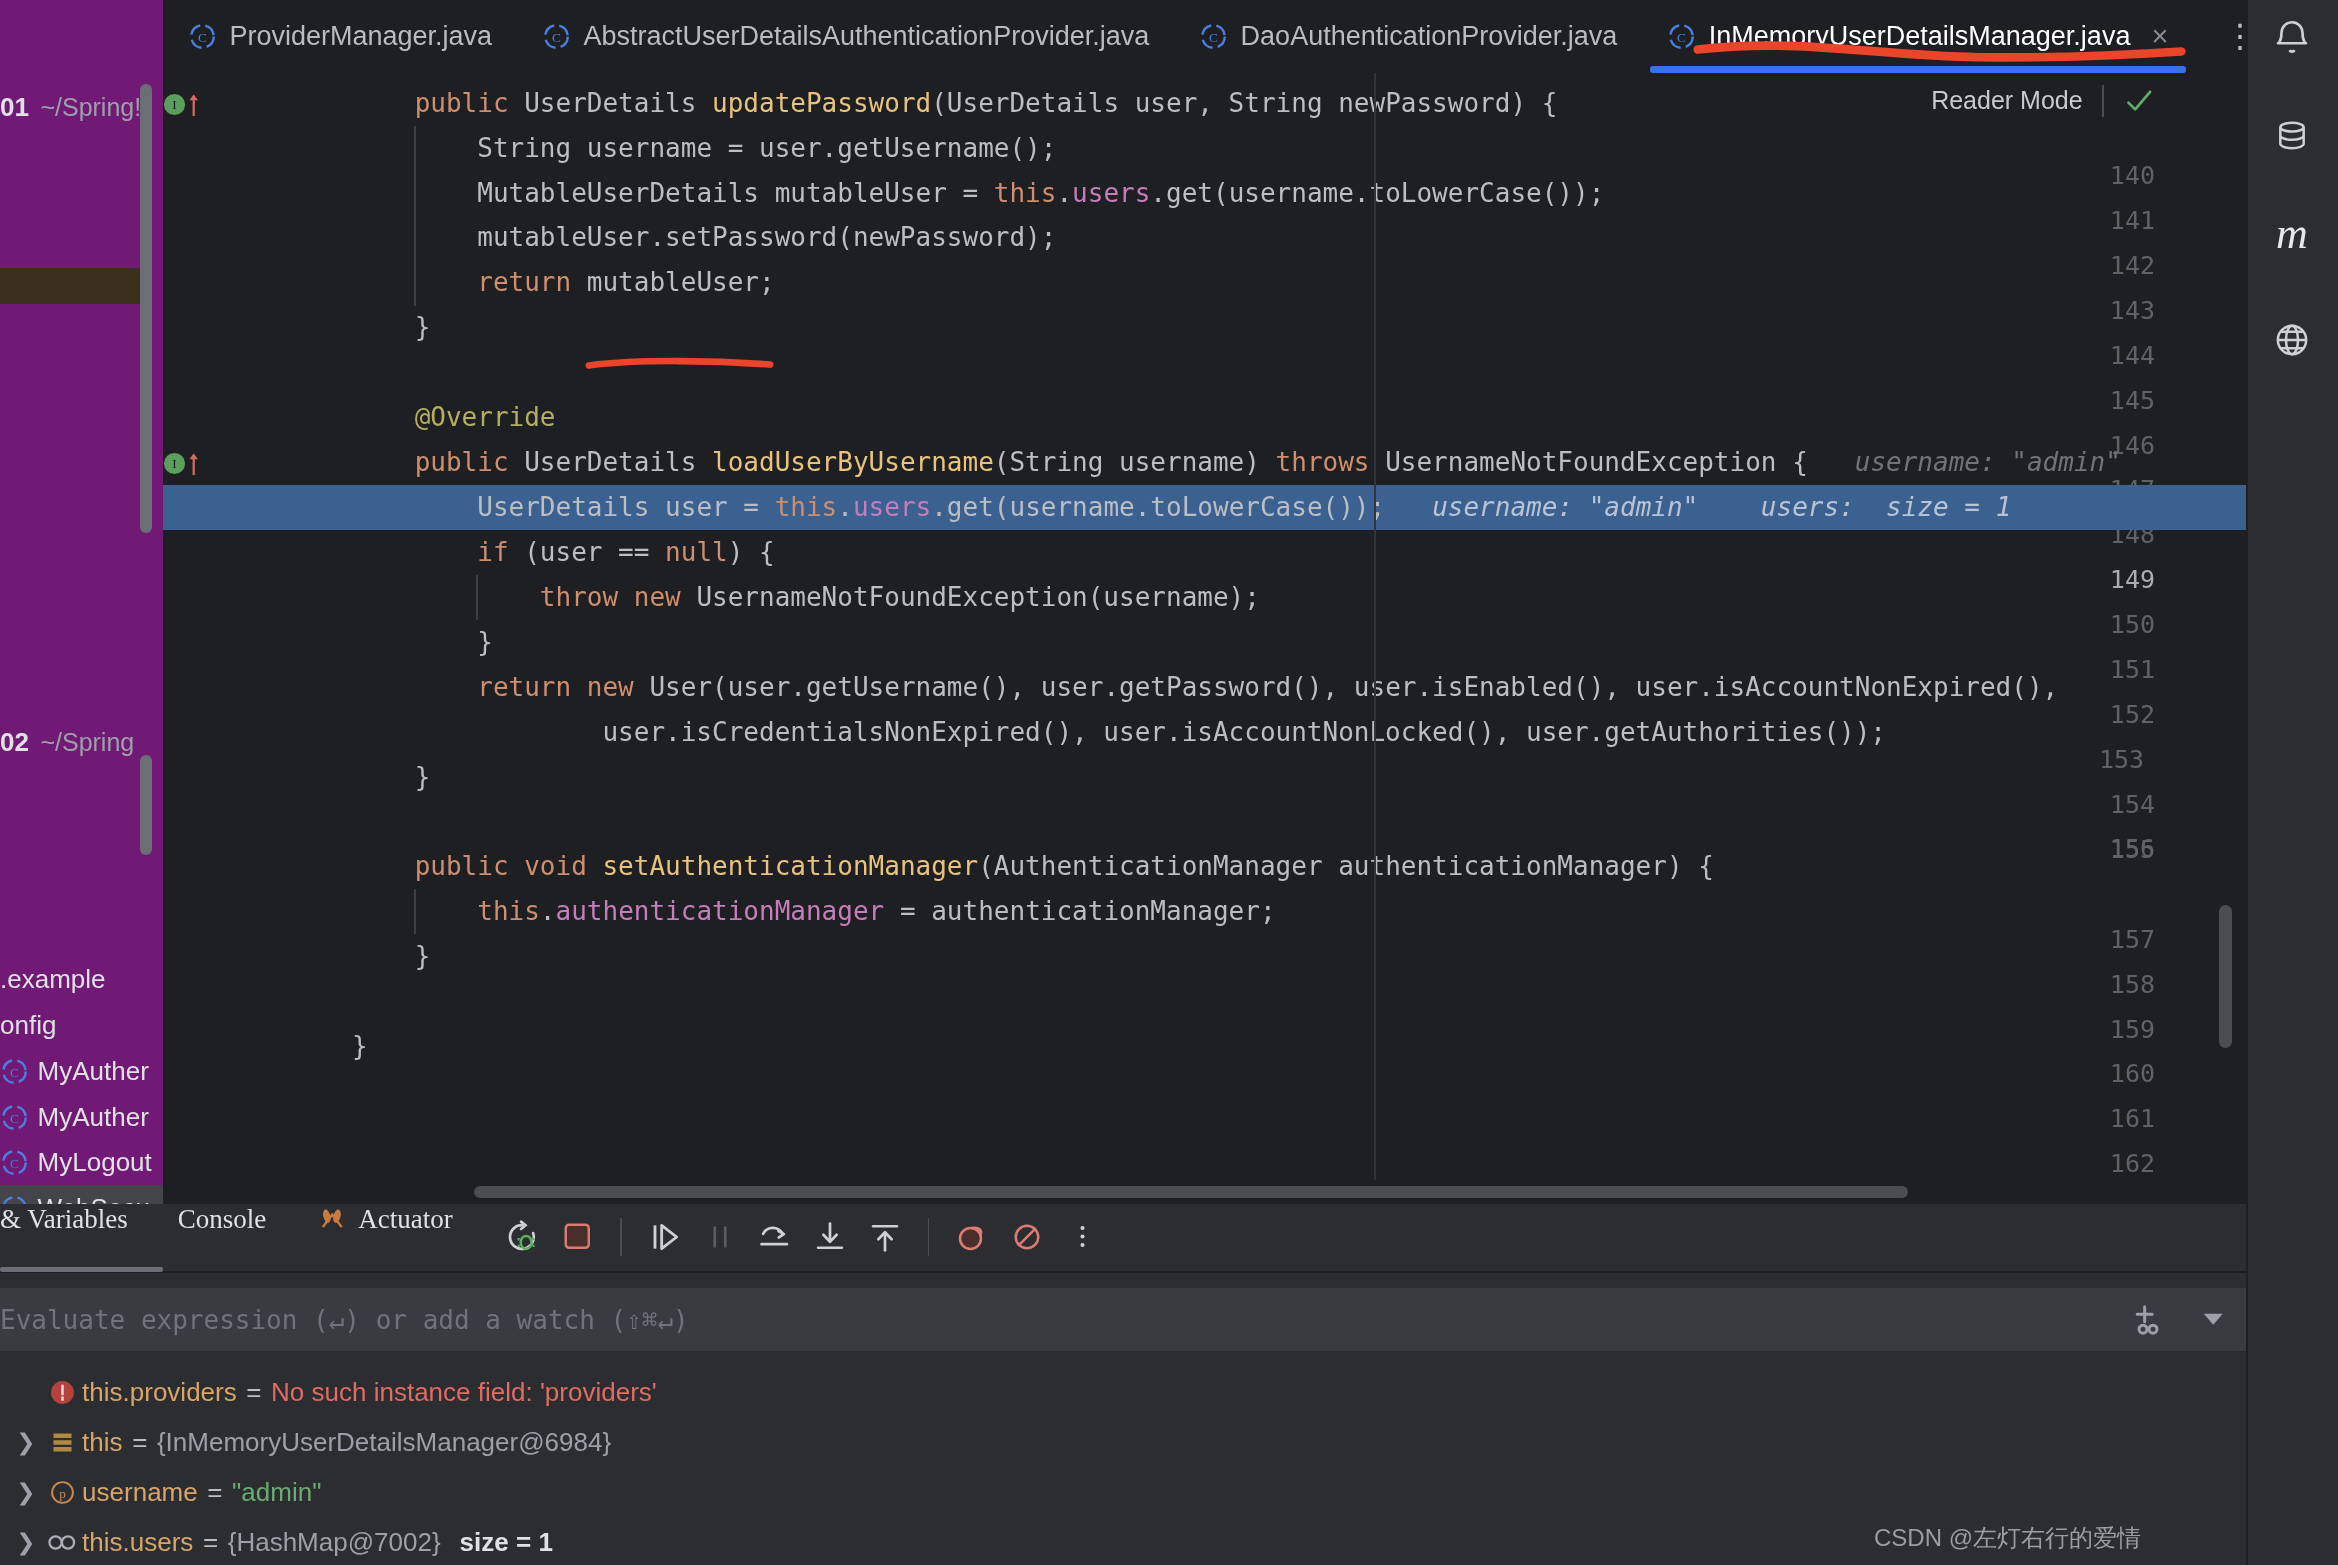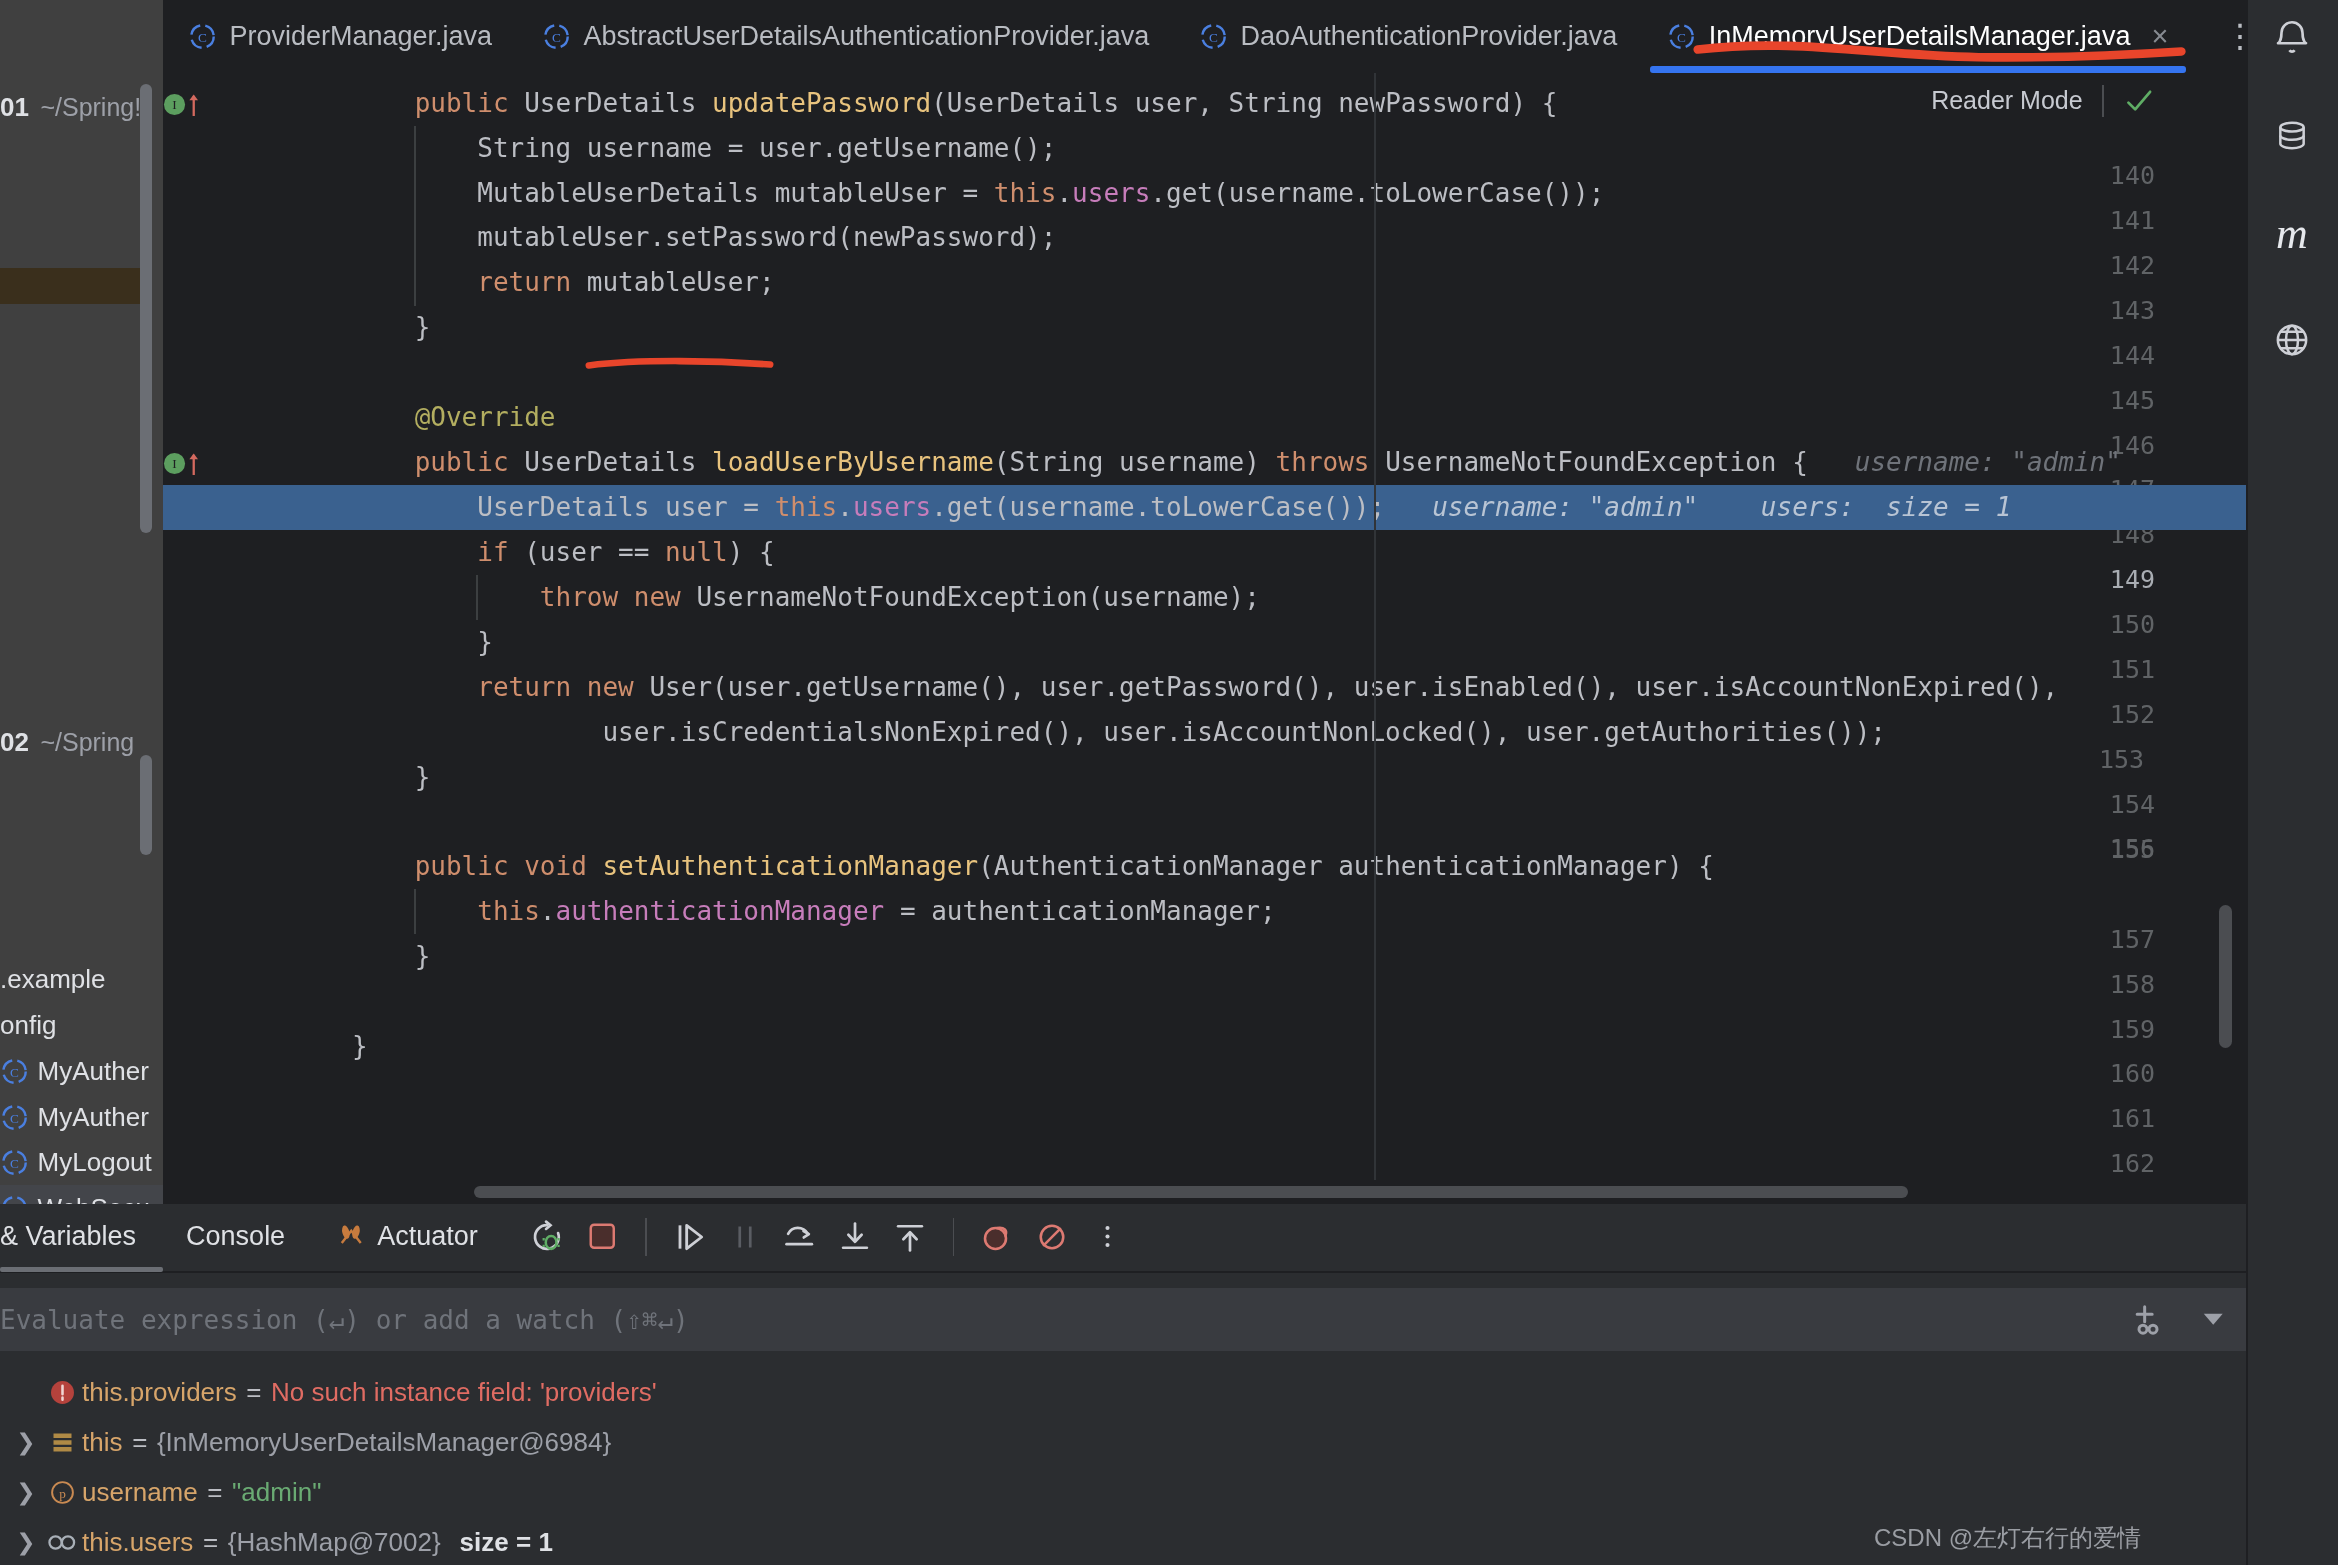--- a/index.html
+++ b/index.html
@@ -7,21 +7,21 @@
     width: 2338px; height: 1566px;
     background: #2b2d30;
     font-family: "Liberation Sans", sans-serif;
     overflow: hidden;
   }
   #app { position: relative; width: 2338px; height: 1566px; }
 
   
   .sidebar {
     position: absolute; left: 0; top: 0; width: 163px; height: 1204px;
-    background: #404040; overflow: hidden;
+    background: #701a75; overflow: hidden;
   }
   .side-row {
     position: absolute; left: 0; height: 46px; width: 163px;
     display: flex; align-items: center; white-space: nowrap;
     font-size: 26px; color: #dfe1e5; padding-left: 0;
   }
   .side-row.highlight { background: #43454a; }
   .side-row.brownbar { background: #3a2f1c; }
   .bold-num { font-weight: 700; color: #dfe1e5; margin-right: 11.5px; }
   .path-txt { color: #9da0a8; font-size: 25px; }
@@ -137,21 +137,21 @@
   .debugpanel {
     position: absolute; left: 0; top: 1204px; width: 2246px; height: 361px;
     background: #2b2d30;
   }
   .dbg-tabs {
     position: absolute; left: 0; top: 0; height: 65px; width: 100%;
     display: flex; align-items: center;
   }
   .dbg-tab {
     font-size: 27px; color: #dfe1e5; padding: 0 25px; height: 65px;
-    display: flex; align-items: center; white-space: nowrap;
+    display: flex; white-space: nowrap; font-family: Liberation Serif, serif;
   }
   .dbg-tab.first { padding-left: 0; }
   .dbg-tab-underline {
     position: absolute; left: 0; top: 63px; width: 163px; height: 4.8px;
     background: #6b6e74; border-radius: 1.9px;
   }
   .dbg-divider {
     position: absolute; left: 0; right: 0; top: 67px; height: 1.9px;
     background: #1e1f22;
   }

